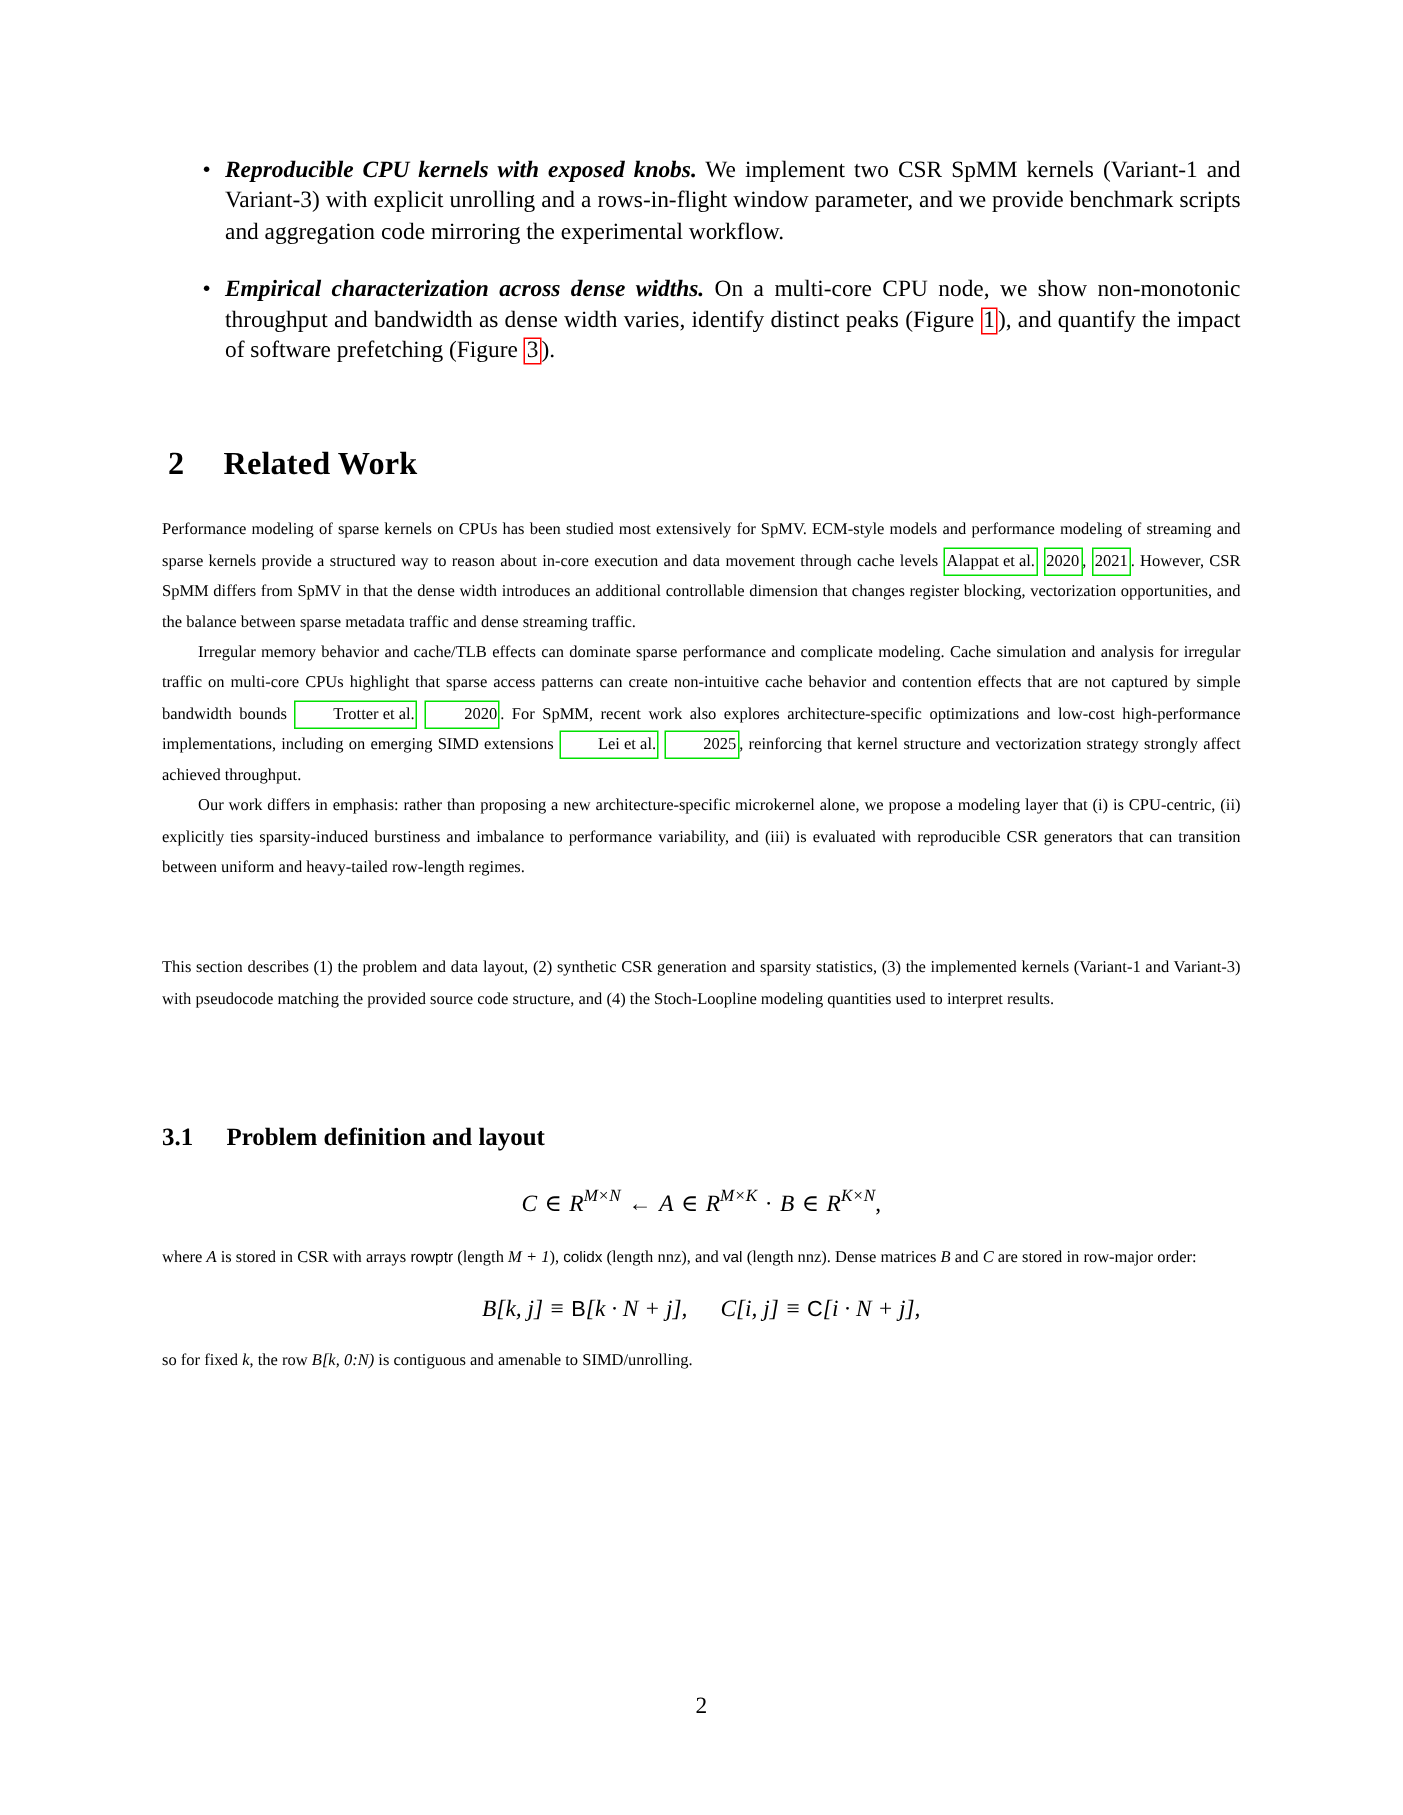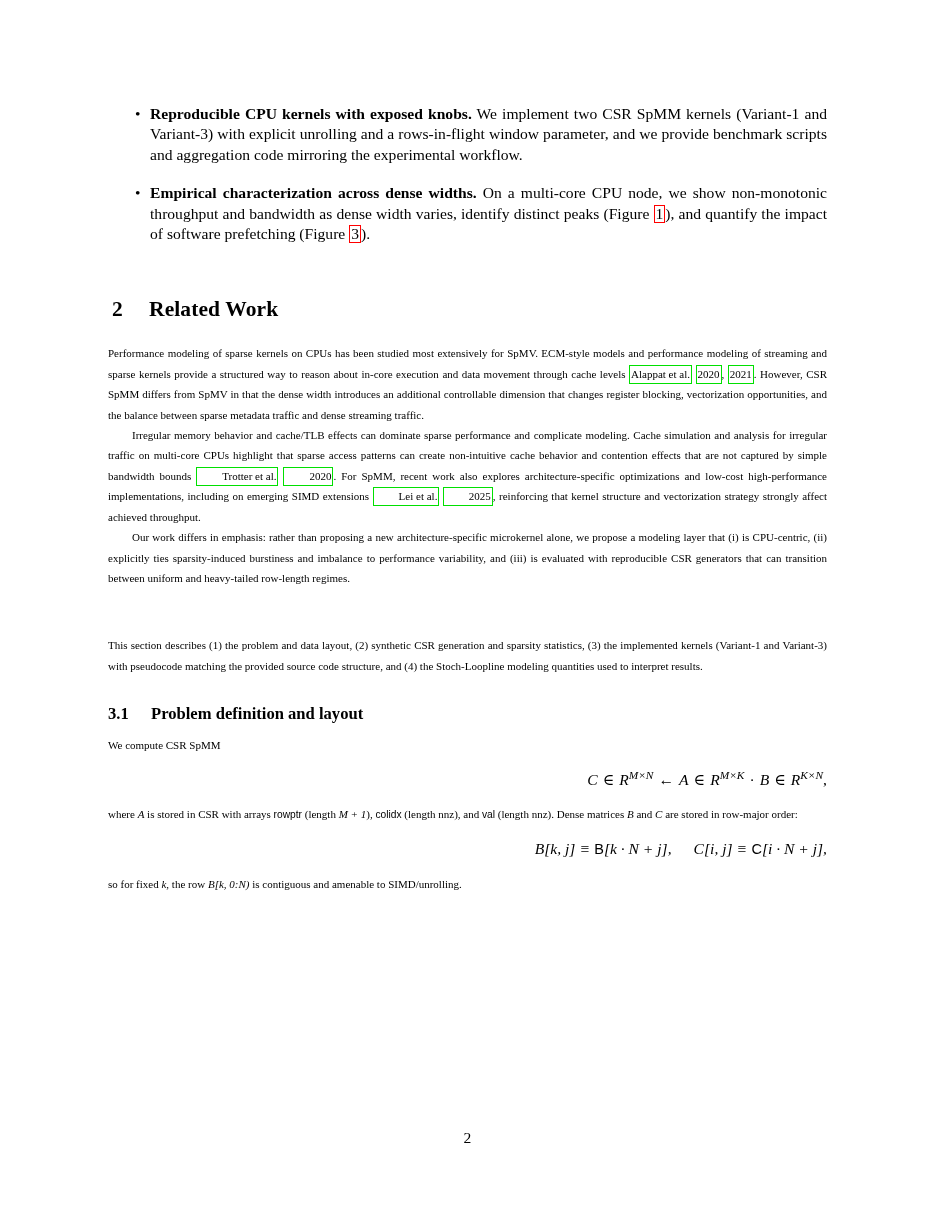--- a/index.html
+++ b/index.html
@@ -43,20 +43,21 @@
   }
   .item .bullet {
     position: absolute;
     left: 27px;
     top: 0;
     font-size: 15.6px;
     line-height: 20.4px;
   }
   .item-lead {
     font-weight: bold;
+    font-style: italic;
   }
   
   h2.section {
     font-size: 21.5px;
     font-weight: bold;
     margin: 4px;
     padding: 0;
     line-height: 26px;
     letter-spacing: 0.1px;
   }
@@ -67,39 +68,40 @@
   h3.subsection {
     font-size: 16.6px;
     font-weight: bold;
     margin: 0;
     padding: 0;
     line-height: 22px;
   }
   h3.subsection .num {
     display: inline-block;
     width: 43px;
+    margin-top: 44px;
   }
   .sec-gap-before { height: 30px; }
   .sec-gap-after  { height: 17px; }
   .subsec-gap-before { height: 27px; }
   .subsec-gap-after  { height: 10px; }
   
   p.body {
     margin: 0;
     padding: 0;
     font-size: 11px;
     line-height: 20.4px;
     text-align: justify;
     text-justify: inter-word;
     hyphens: manual;
   }
   p.body.indent { text-indent: 24px; }
   
   .display-math {
-    text-align: right;
+    text-align: center;
     font-size: 15.6px;
     line-height: 20.4px;
     margin: 14px 0 14px 0;
     font-family: "Liberation Serif", "DejaVu Serif", serif;
   }
   .mi { font-style: italic; }
   .sup {
     font-size: 0.73em;
     vertical-align: super;
     line-height: 0;
@@ -176,21 +178,20 @@
     <div class="sec-gap-after"></div>
 
     <p class="body">This section describes (1) the problem and data layout, (2) synthetic CSR generation and sparsity statistics, (3) the implemented kernels (Variant-1 and Variant-3) with pseudocode matching the provided source code structure, and (4) the Stoch-Loopline modeling quantities used to interpret results.</p>
 
     <div class="subsec-gap-before"></div>
     <h3 class="subsection">
       <span class="num">3.1</span><span>Problem definition and layout</span>
     </h3>
     <div class="subsec-gap-after"></div>
 
-    <p class="body">We compute CSR SpMM</p>
 
     <div class="display-math">
       <span class="mi">C</span><span class="op">∈</span><span class="mi">R</span><span class="sup mi">M×N</span><span class="op">←</span><span class="mi">A</span><span class="op">∈</span><span class="mi">R</span><span class="sup mi">M×K</span><span class="op">·</span><span class="mi">B</span><span class="op">∈</span><span class="mi">R</span><span class="sup mi">K×N</span><span>,</span>
     </div>
 
     <p class="body"><span>where </span><span class="mi">A</span><span> is stored in CSR with arrays </span><span class="tt">rowptr</span><span> (length </span><span class="mi">M + 1</span><span>), </span><span class="tt">colidx</span><span> (length nnz), and </span><span class="tt">val</span><span> (length nnz). Dense matrices </span><span class="mi">B</span><span> and </span><span class="mi">C</span><span> are stored in row-major order:</span></p>
 
     <div class="display-math">
       <span class="mi">B[k, j]</span><span class="op">≡</span><span class="tt">B</span><span class="mi">[k · N + j],</span><span class="mspace"></span><span class="mi">C[i, j]</span><span class="op">≡</span><span class="tt">C</span><span class="mi">[i · N + j],</span>
     </div>

